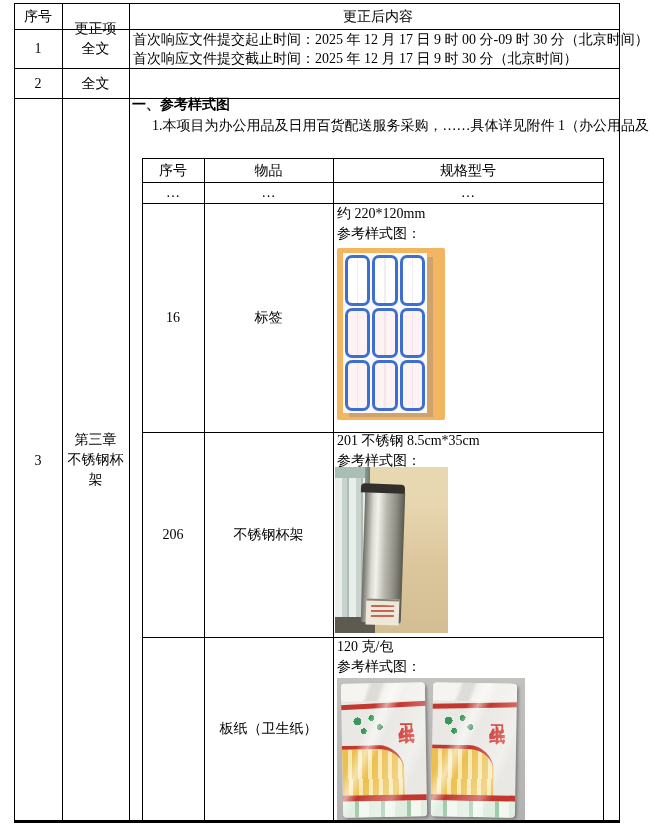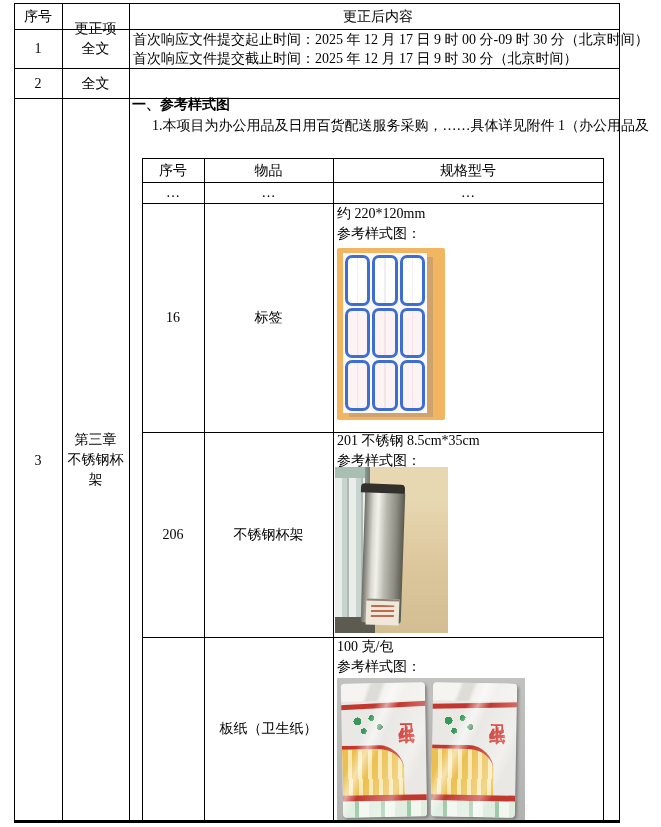--- a/index.html
+++ b/index.html
@@ -162,21 +162,21 @@
     <div class="frame"></div>
     <div class="sill"></div>
     <div class="tube"></div>
     <div class="cap"></div>
     <div class="lbl">
         <i></i>
       </div>
   </div>
 
   <div class="cell" style="left:204px; top:637px; width:129px; height:183px;">板纸（卫生纸）</div>
-  <div class="txt" style="left:337px; top:637px;">100 克/包</div>
+  <div class="txt" style="left:337px; top:637px;">120 克/包</div>
   <div class="txt" style="left:337px; top:657px;">参考样式图：</div>
 
   <div class="img-paper">
     <div class="pack p1">
       <div class="crinkle"></div>
       <div class="redline"></div>
       <div class="greens"></div>
       <div class="chars">卫生纸</div>
       <div class="yellow"></div>
       <div class="redband"></div>

